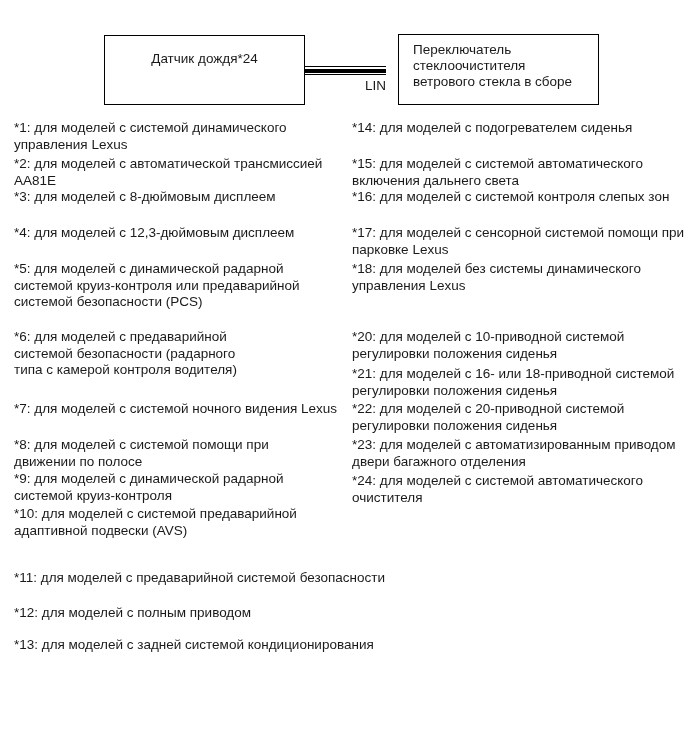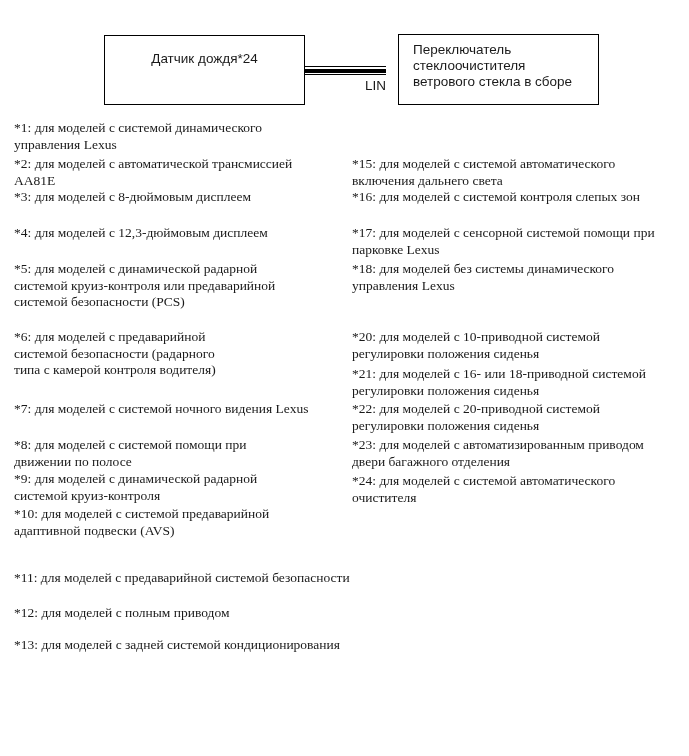--- a/index.html
+++ b/index.html
@@ -49,21 +49,20 @@
     text-align: right;
     font-size: 13.5px;
   }
 
   
   .footnote {
     position: absolute;
     font-size: 13.5px;
     line-height: 16.5px;
     white-space: pre;
-    font-family: Liberation Serif, serif;
   }
   .col-l { left: 14px; }
   .col-r { left: 352px; }
 </style>
 </head>
 <body>
 
 <div class="page">
 
   <div class="dbox left">Датчик дождя*24</div>
@@ -91,20 +90,21 @@
 системой безопасности (радарного
 типа с камерой контроля водителя)</div>
   <div class="footnote col-l" style="top:401px">*7: для моделей с системой ночного видения Lexus</div>
   <div class="footnote col-l" style="top:437px">*8: для моделей с системой помощи при
 движении по полосе</div>
   <div class="footnote col-l" style="top:471px">*9: для моделей с динамической радарной
 системой круиз-контроля</div>
   <div class="footnote col-l" style="top:506px">*10: для моделей с системой предаварийной
 адаптивной подвески (AVS)</div>
 
+  <div class="footnote col-r" style="top:120px">*14: для моделей с подогревателем сиденья</div>
   <div class="footnote col-r" style="top:156px">*15: для моделей с системой автоматического
 включения дальнего света</div>
   <div class="footnote col-r" style="top:189px">*16: для моделей с системой контроля слепых зон</div>
   <div class="footnote col-r" style="top:225px">*17: для моделей с сенсорной системой помощи при
 парковке Lexus</div>
   <div class="footnote col-r" style="top:261px">*18: для моделей без системы динамического
 управления Lexus</div>
   <div class="footnote col-r" style="top:329px">*20: для моделей с 10-приводной системой
 регулировки положения сиденья</div>
   <div class="footnote col-r" style="top:366px">*21: для моделей с 16- или 18-приводной системой

